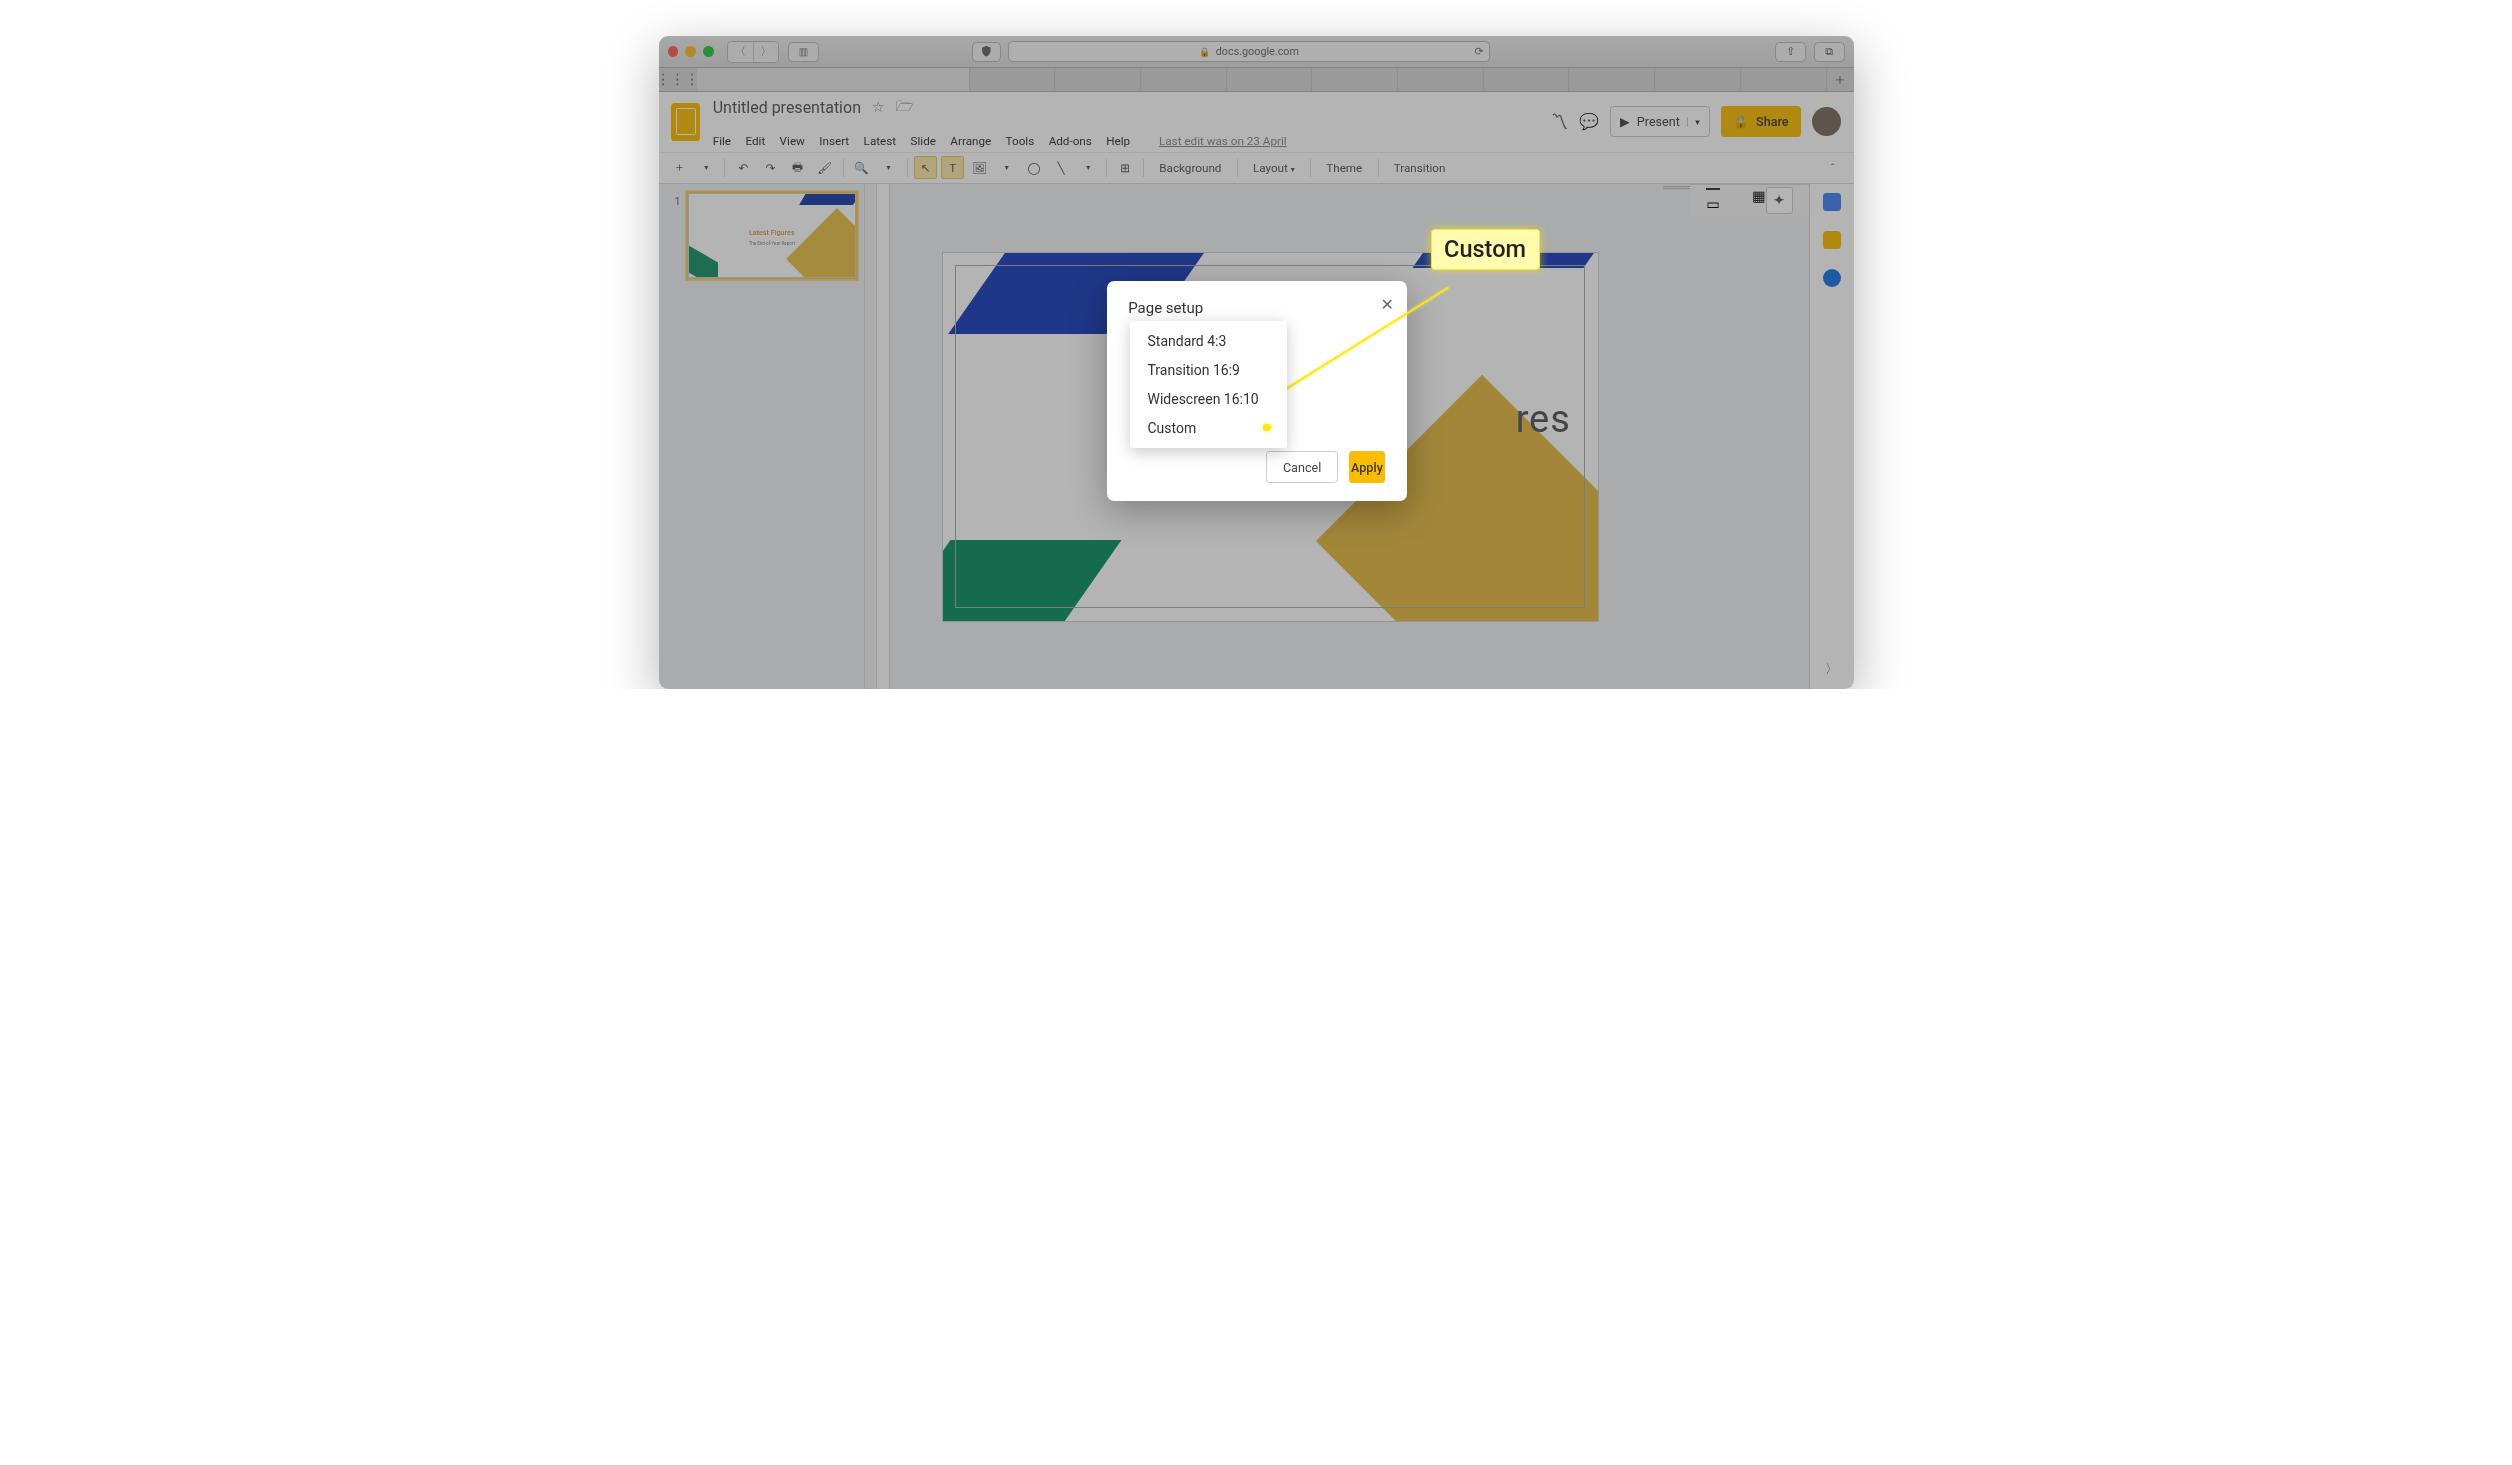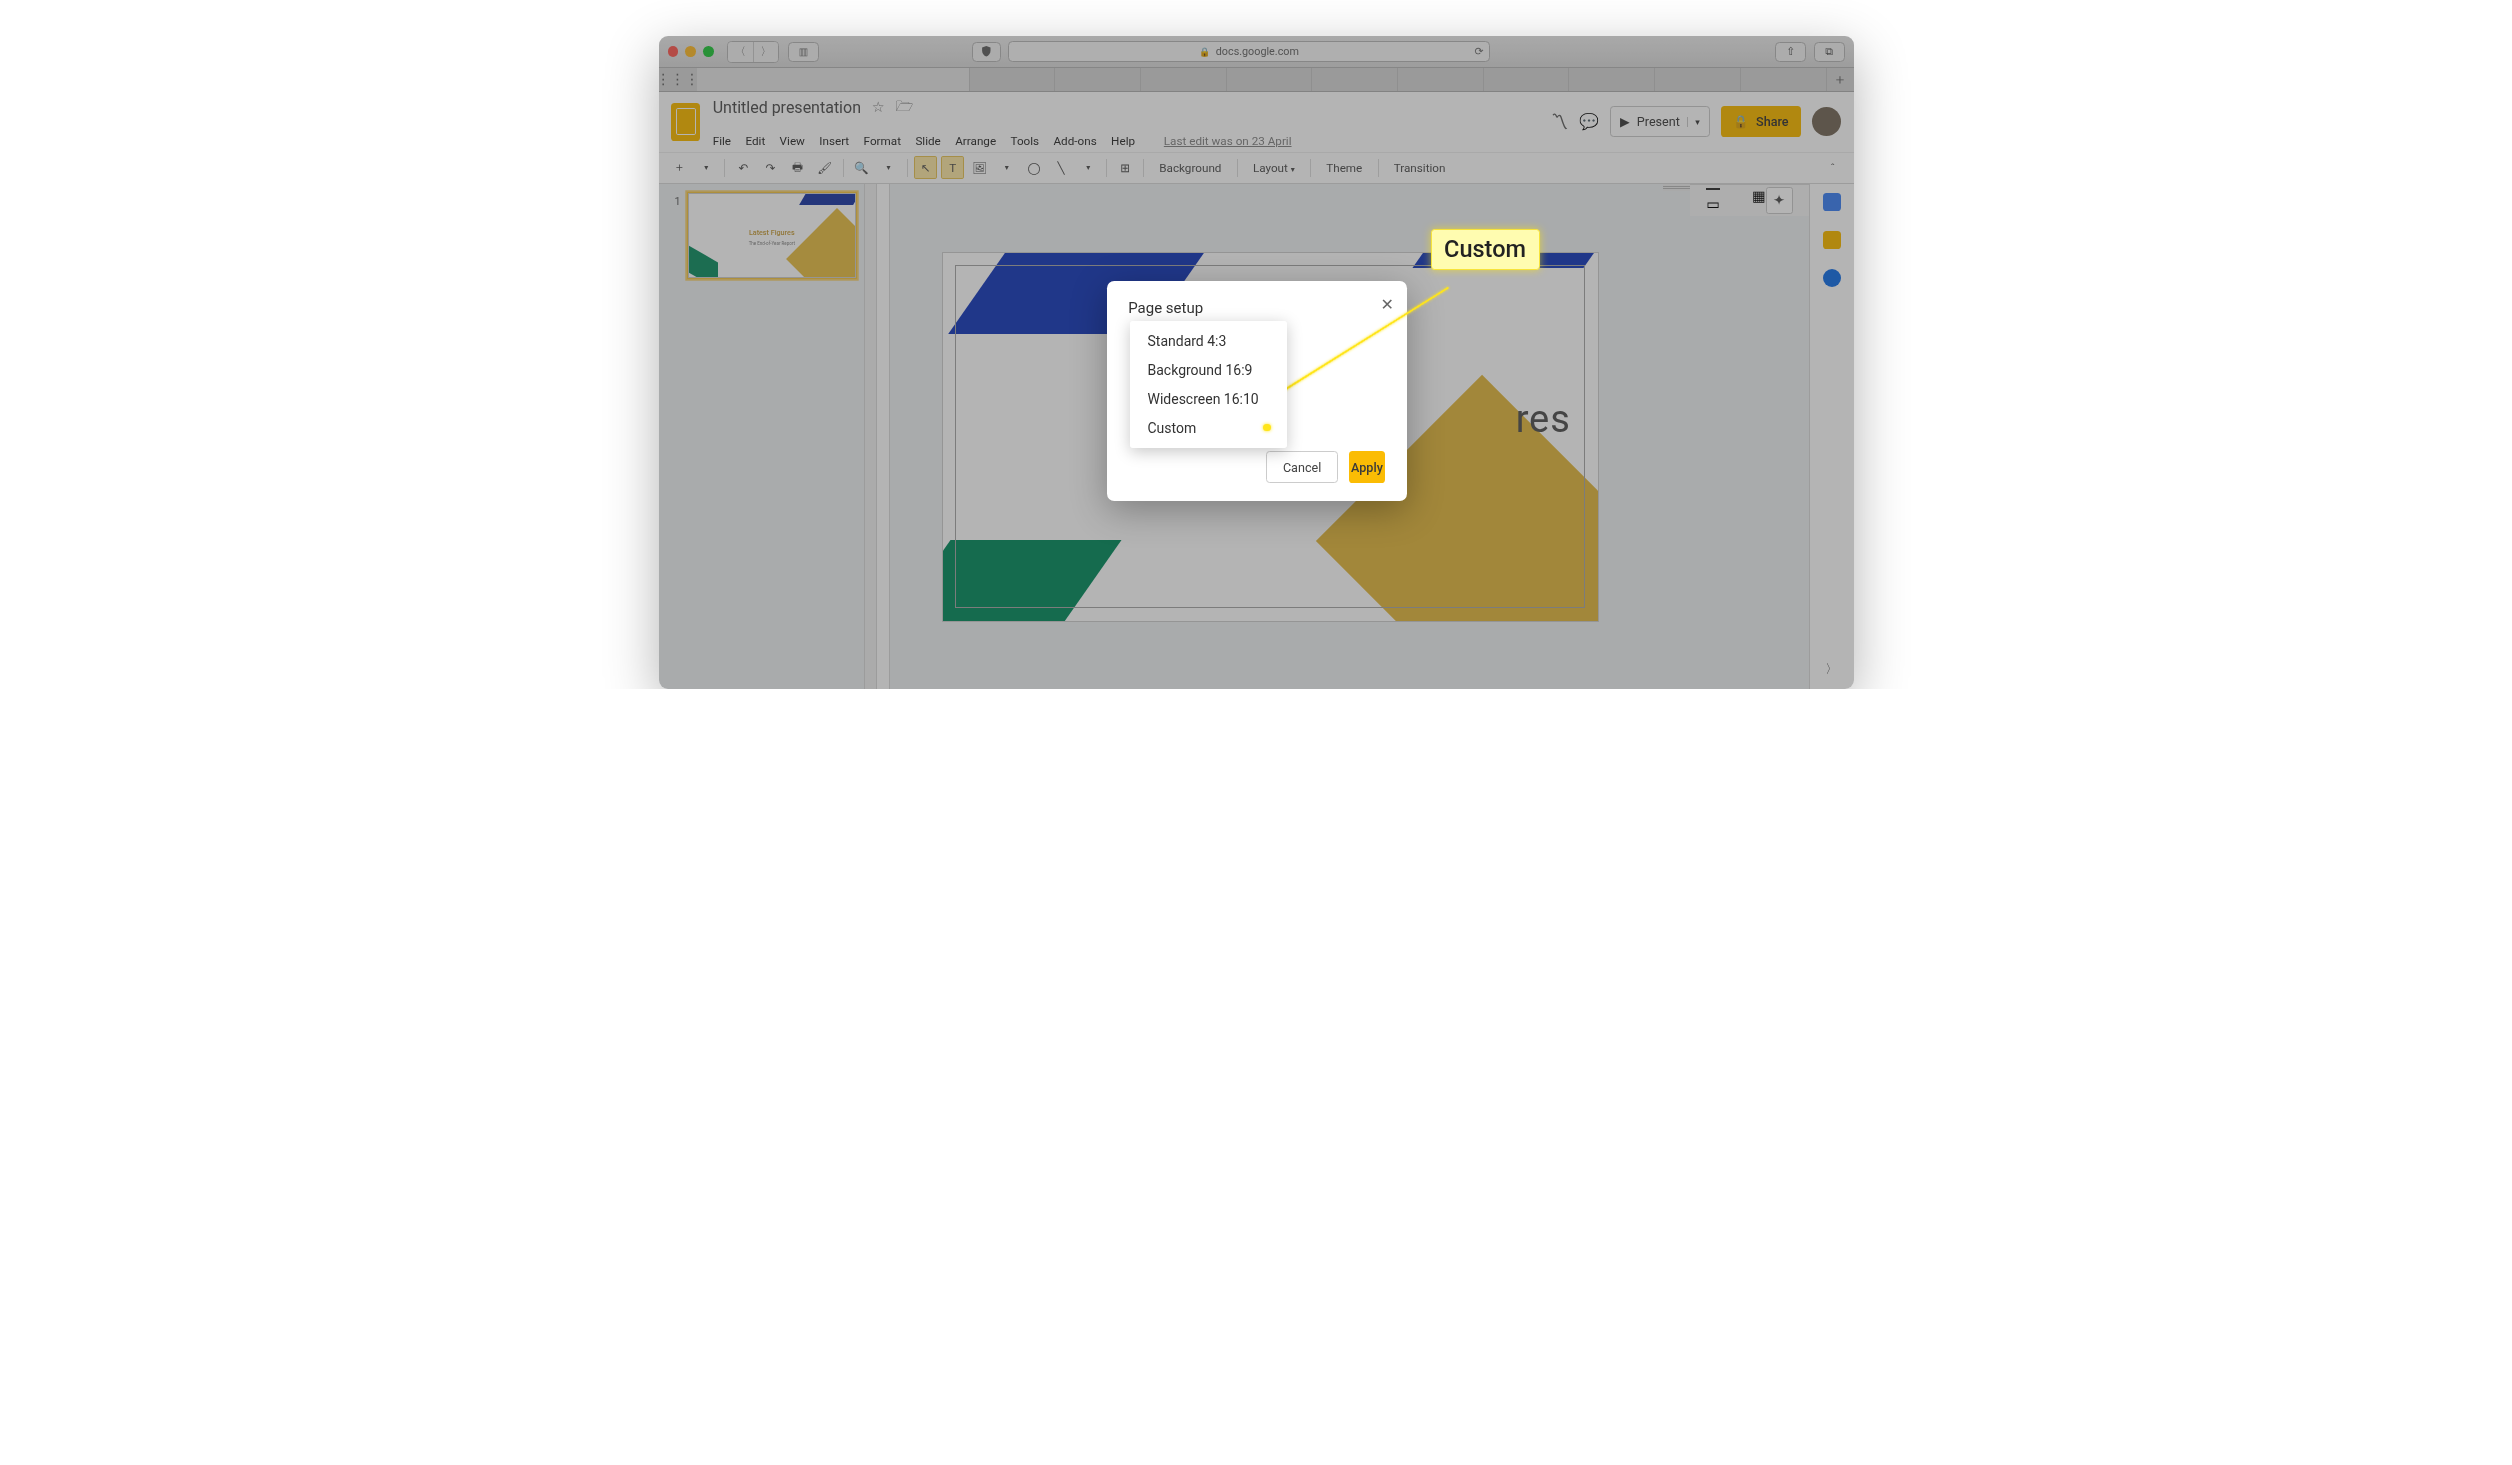--- a/index.html
+++ b/index.html
@@ -163,21 +163,21 @@
       <div class="doctitle">
         <h1>Untitled presentation</h1>
         <span class="star">☆</span>
         <span class="folder">🗁</span>
       </div>
       <div class="menurow">
         <span>File</span>
         <span>Edit</span>
         <span>View</span>
         <span>Insert</span>
-        <span>Format</span>
+        <span>Latest</span>
         <span>Slide</span>
         <span>Arrange</span>
         <span>Tools</span>
         <span>Add-ons</span>
         <span>Help</span>
         <span class="lastedit">Last edit was on 23 April</span>
       </div>
     </div>
     <div class="headright">
       <span class="activity">〽</span>
@@ -284,21 +284,21 @@
       <div class="dcancel">Cancel</div>
       <div class="dapply">Apply</div>
     </div>
   </div>
 
   <div class="dropdown">
     <div class="dditem">
         <span>Standard 4:3</span>
       </div>
     <div class="dditem">
-        <span>Background 16:9</span>
+        <span>Transition 16:9</span>
       </div>
     <div class="dditem">
         <span>Widescreen 16:10</span>
       </div>
     <div class="dditem">
         <span>Custom</span>
         <span class="dot"></span>
       </div>
   </div>
 

